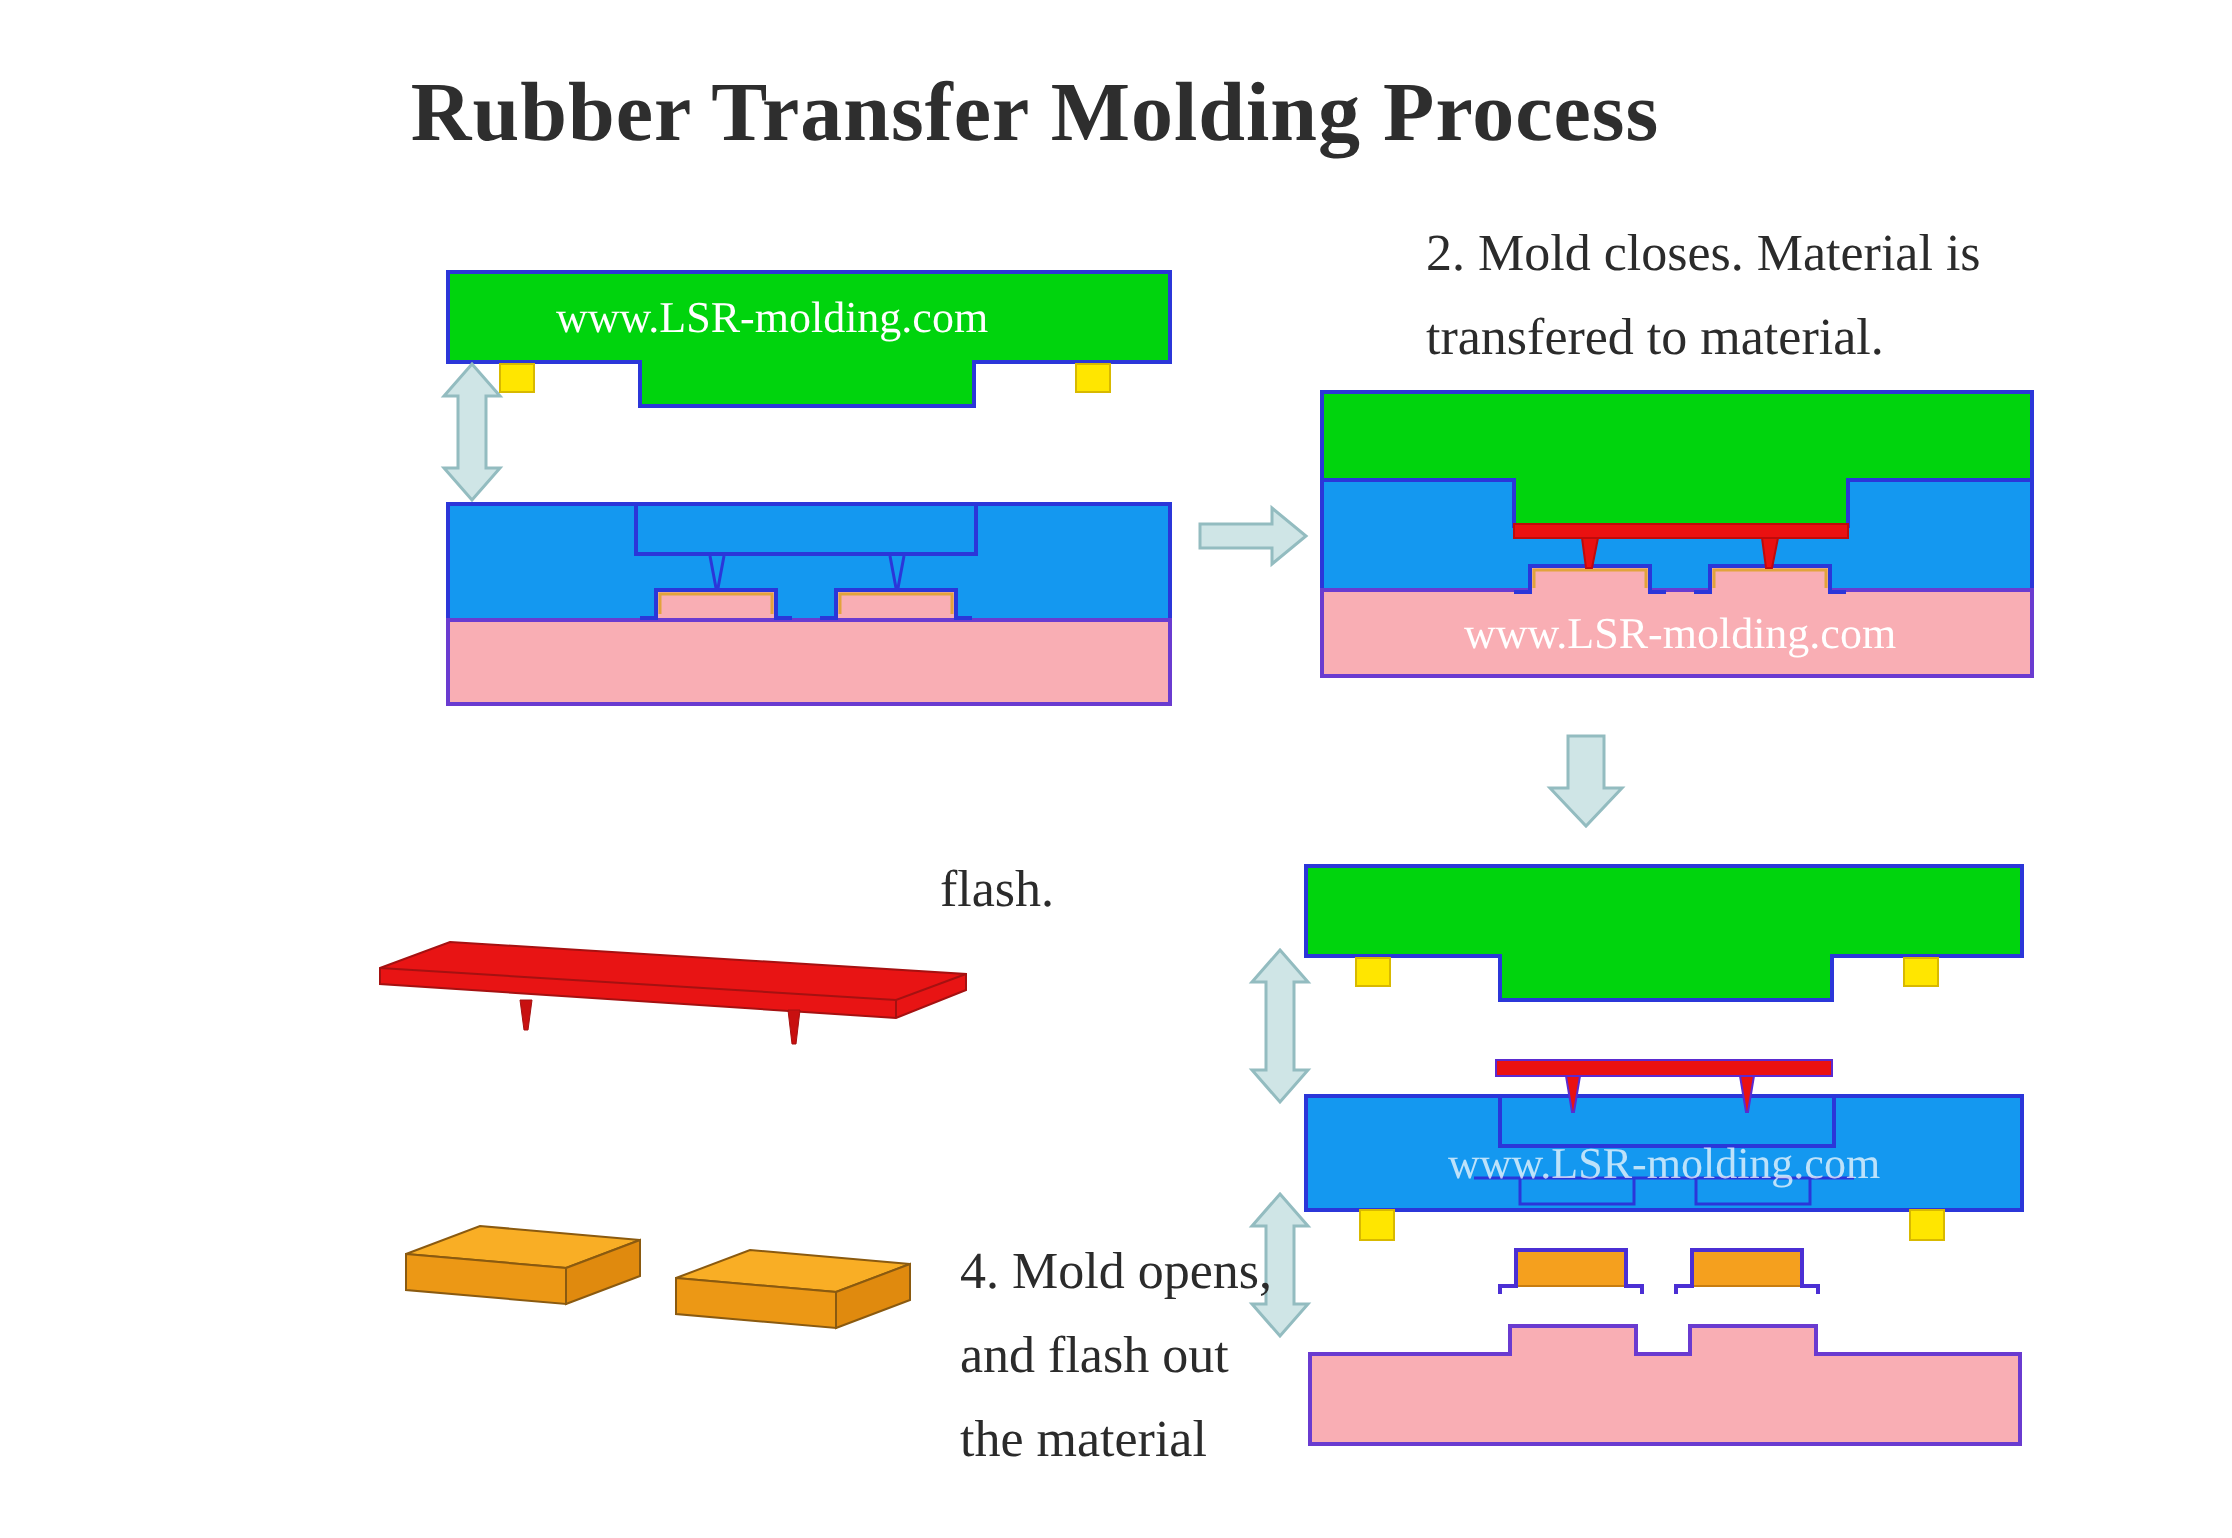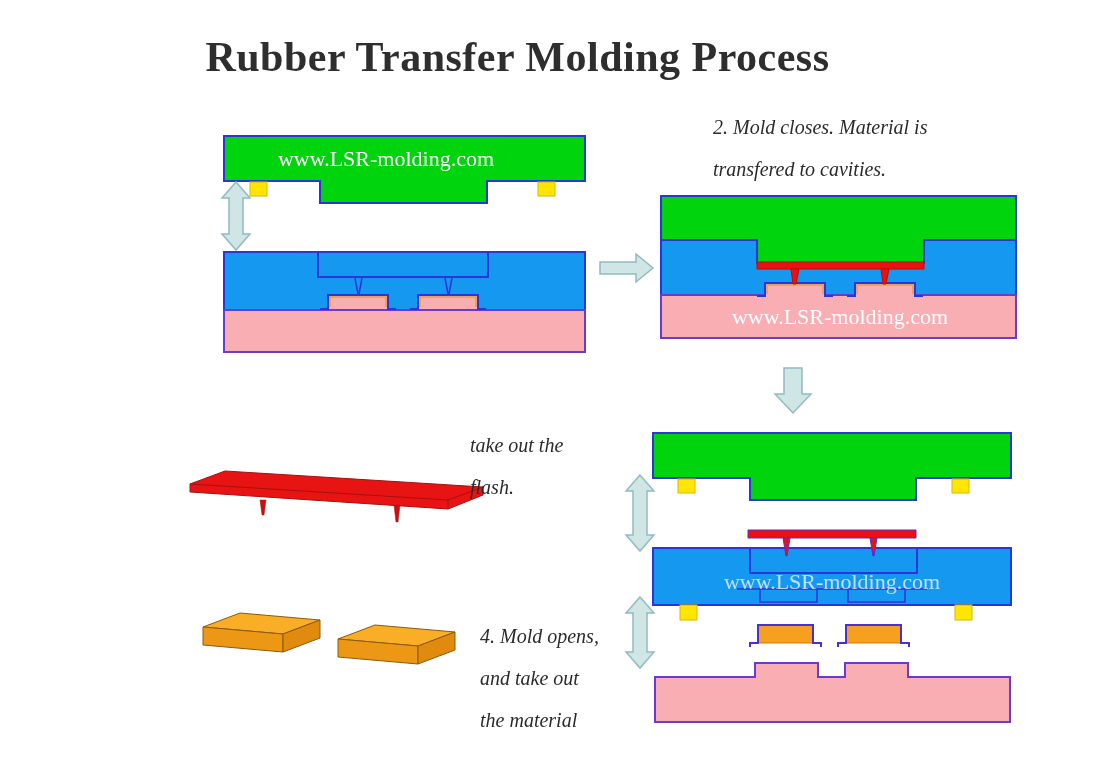--- a/index.html
+++ b/index.html
@@ -1,20 +1,20 @@
 <!DOCTYPE html>
 <html><head>
 <meta charset="utf-8">
 <style>
   html,body{margin:0;padding:0;background:#ffffff;}
   #canvas{position:relative;width:1116px;height:769px;background:#ffffff;overflow:hidden;
           font-family:"Liberation Serif", serif;color:#2b2b2b;}
   #title{position:absolute;left:0;top:5px;width:1035px;text-align:center;
          font-size:42px;color:#2e2e2e;letter-spacing:0.5px;margin-top:28px;}
-  .step-text{position:absolute;font-size:20px;white-space:nowrap;font-style:italic;}
+  .step-text{position:absolute;font-size:26px;white-space:nowrap;}
   .step-text .line{line-height:42px;}
   #step1-text{left:12px;top:130px;}
   #step2-text{left:713px;top:106px;}
   #step3-text{left:470px;top:424px;}
   #step4-text{left:480px;top:615px;}
   #diagram{position:absolute;left:0;top:0;}
   svg text.wm{font-family:"Liberation Serif", serif;font-size:22px;fill:#ffffff;text-anchor:middle;}
   svg text.wm-dim{opacity:0.72;}
   .green{fill:#00d40d;stroke:#2b36d9;stroke-width:2;}
   .blue{fill:#1498f0;stroke:#2b36d9;stroke-width:2;}
@@ -121,27 +121,26 @@
       <polygon class="b3d" fill="#ec9815" points="338,639 418,646 418,664 338,657"></polygon>
       <polygon class="b3d" fill="#e08a0e" points="418,646 455,632 455,650 418,664"></polygon>
     </g>
   </svg>
 
   <h1 id="title">Rubber Transfer Molding Process</h1>
 
 
   <div class="step-text" id="step2-text">
     <div class="line">2. Mold closes. Material is</div>
-    <div class="line">transfered to cavities.</div>
+    <div class="line">transfered to material.</div>
   </div>
 
   <div class="step-text" id="step3-text">
-    <div class="line">take out the</div>
     <div class="line">flash.</div>
   </div>
 
   <div class="step-text" id="step4-text">
     <div class="line">4. Mold opens,</div>
-    <div class="line">and take out</div>
+    <div class="line">and flash out</div>
     <div class="line">the material</div>
   </div>
 
 </div>
 
 </body></html>

